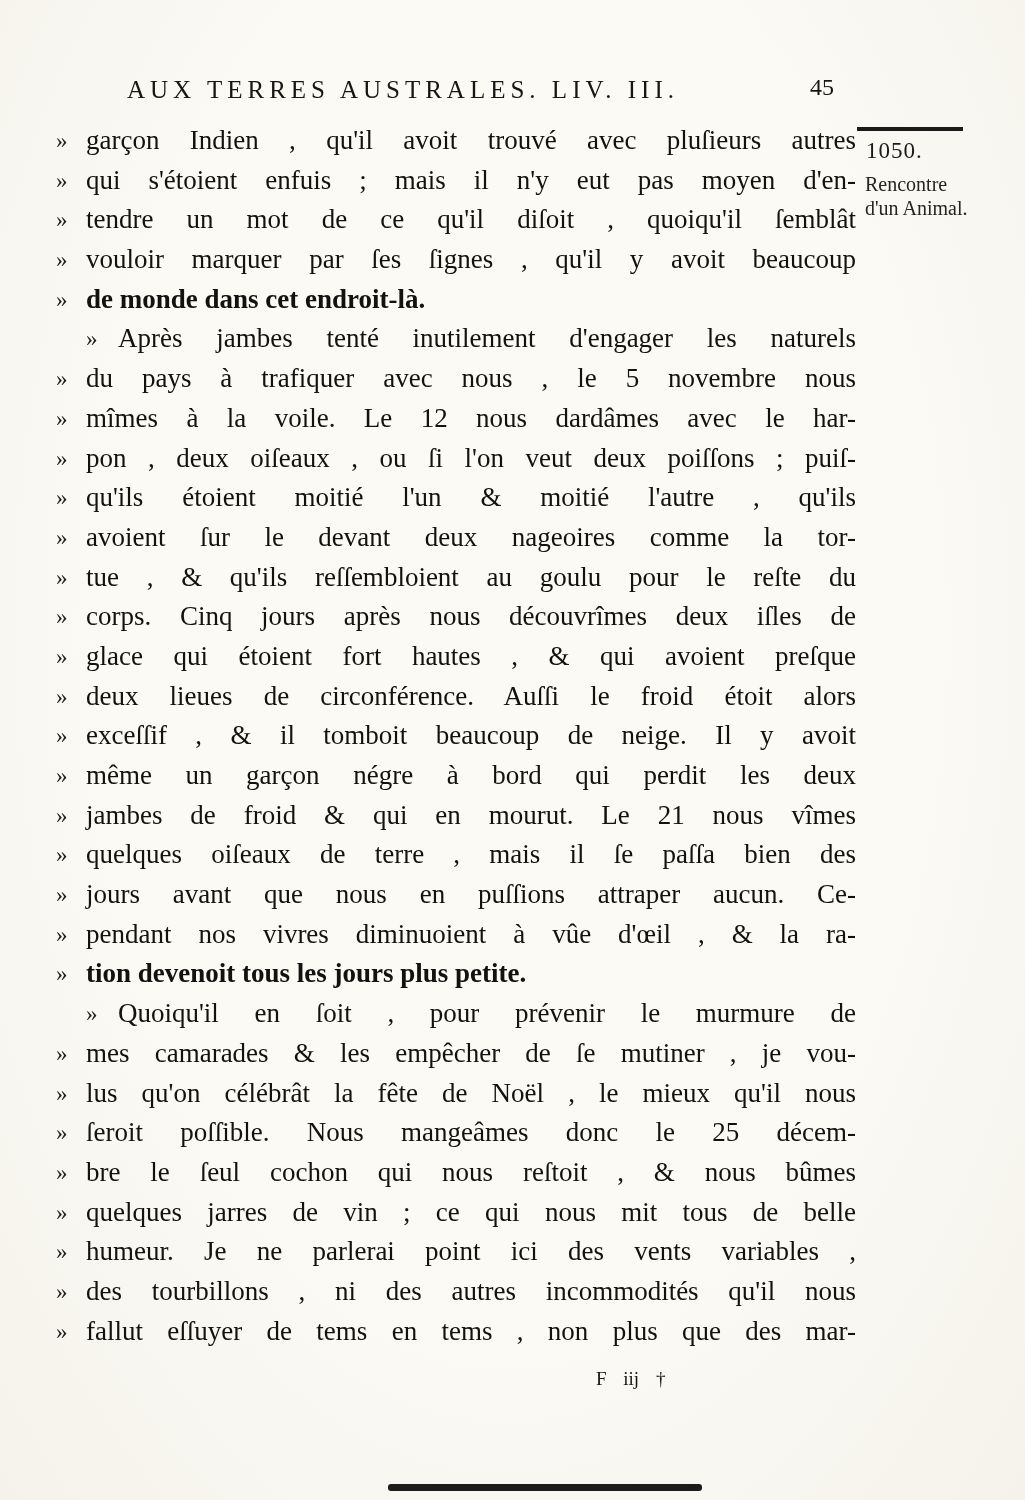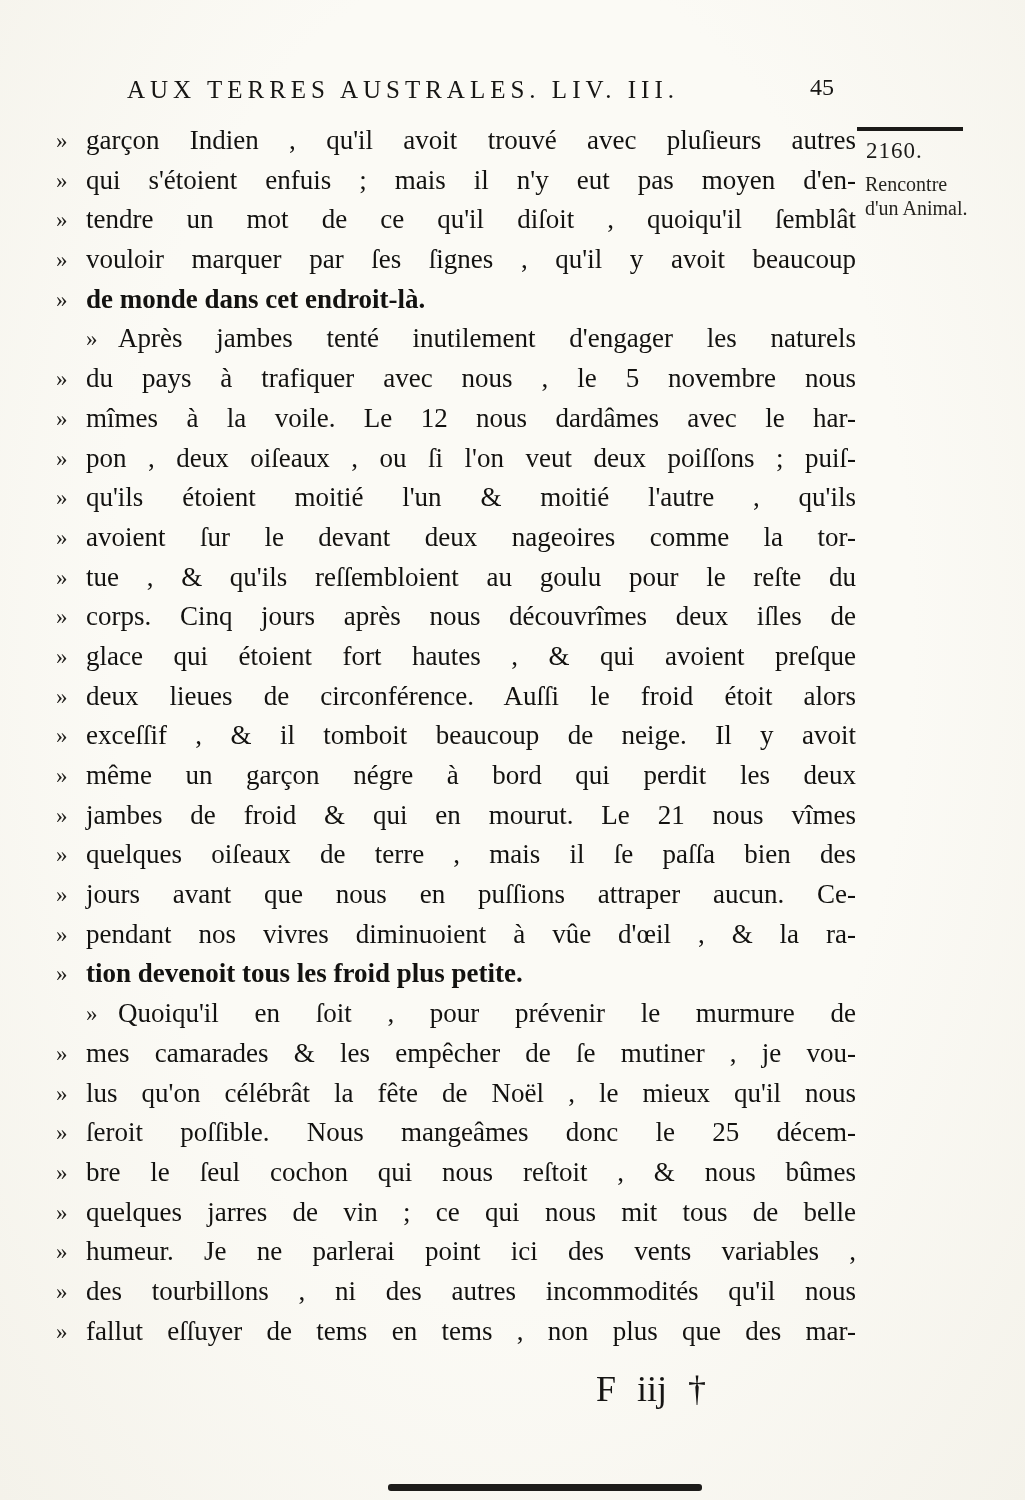--- a/index.html
+++ b/index.html
@@ -93,21 +93,21 @@
     margin-left: 6px;
   }
   .margin-note.indien { top: 172px; }
   .margin-note.animal { top: 416px; line-height: 25px; }
 
   
   .footer-sig {
     position: absolute;
     top: 1368px;
     left: 596px;
-    font-size: 36px;
+    font-size: 19px;
     word-spacing: 12px;
     color: #161514;
     text-align: right;
   }
 
   
   .scan-artifact {
     position: absolute;
     top: 1484px;
     left: 388px;
@@ -121,21 +121,21 @@
 <body>
 
 <div class="page">
 
   <div class="header-title">AUX TERRES AUSTRALES. LIV. III.</div>
 
   <div class="page-number">45</div>
 
   <div class="margin-rule"></div>
 
-  <div class="margin-year">2160.</div>
+  <div class="margin-year">1050.</div>
 
   <div class="margin-note indien">
       <div>Rencontre</div>
       <div>d'un Animal.</div>
     </div>
 
 
   <div class="text-block">
       <div class="line">
         <span class="qmark">»</span>
@@ -216,21 +216,21 @@
       <div class="line">
         <span class="qmark">»</span>
         <span class="ltext">jours avant que nous en puſſions attraper aucun. Ce-</span>
       </div>
       <div class="line">
         <span class="qmark">»</span>
         <span class="ltext">pendant nos vivres diminuoient à vûe d'œil , &amp; la ra-</span>
       </div>
       <div class="line">
         <span class="qmark">»</span>
-        <span class="ltext para-end">tion devenoit tous les froid plus petite.</span>
+        <span class="ltext para-end">tion devenoit tous les jours plus petite.</span>
       </div>
       <div class="line indent">
         <span class="qmark">»</span>
         <span class="ltext">Quoiqu'il en ſoit , pour prévenir le murmure de</span>
       </div>
       <div class="line">
         <span class="qmark">»</span>
         <span class="ltext">mes camarades &amp; les empêcher de ſe mutiner , je vou-</span>
       </div>
       <div class="line">

